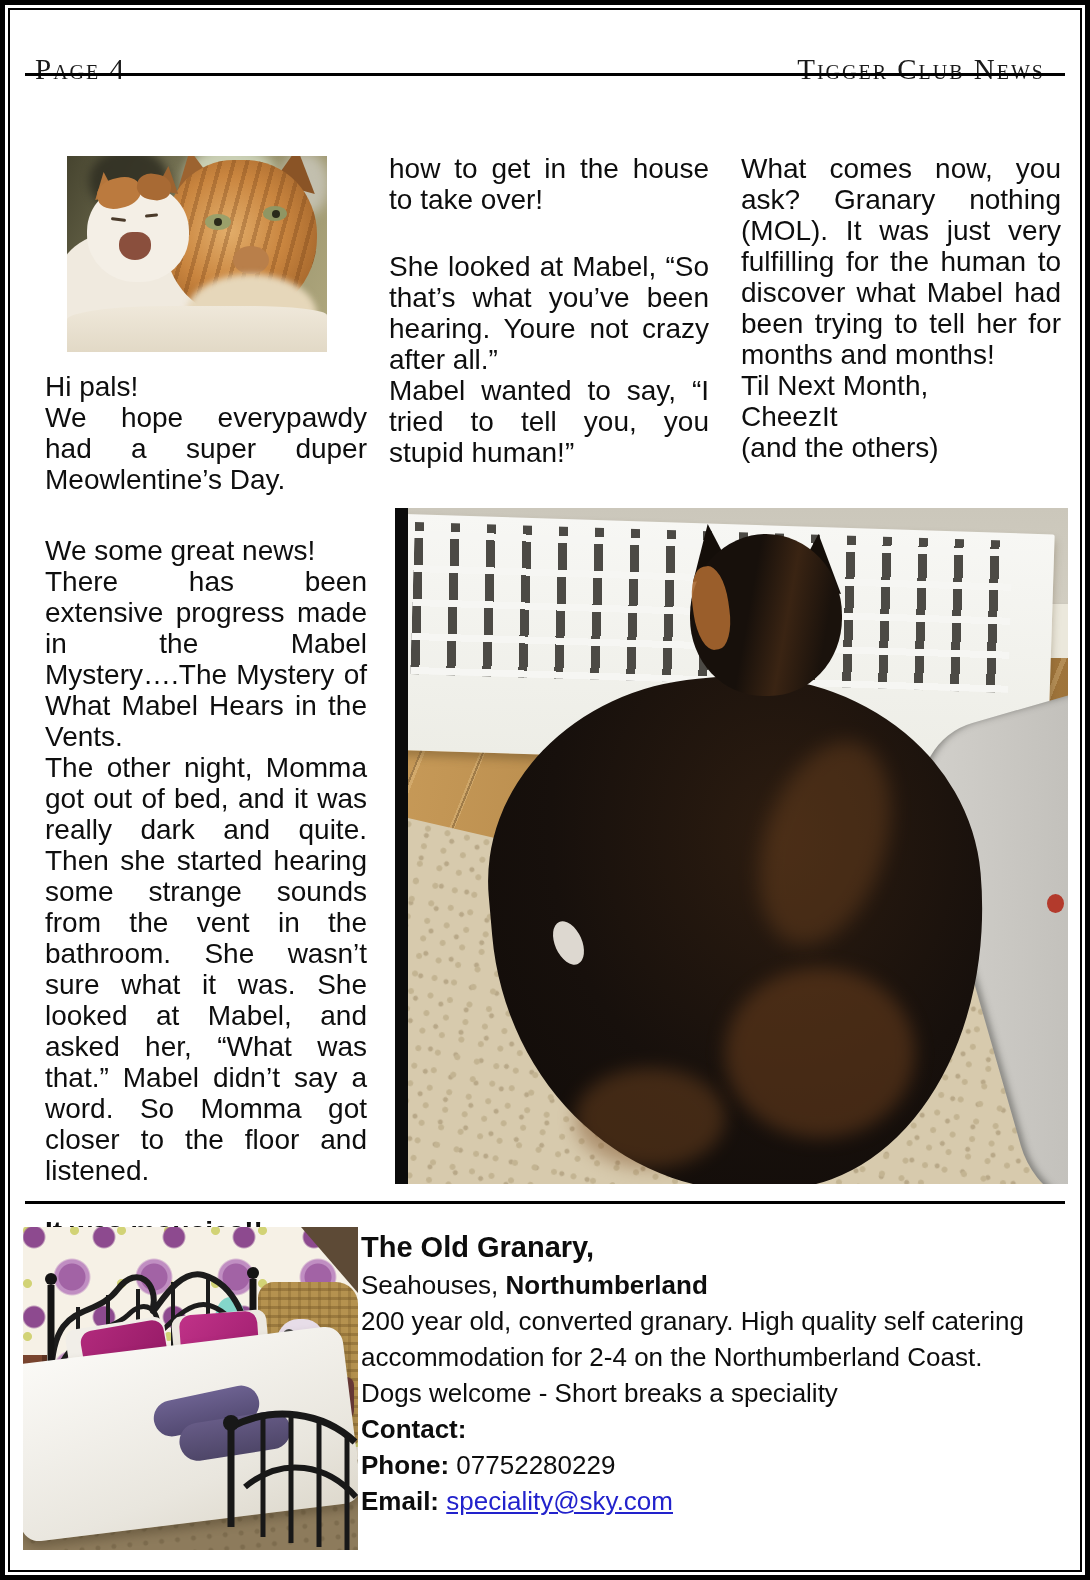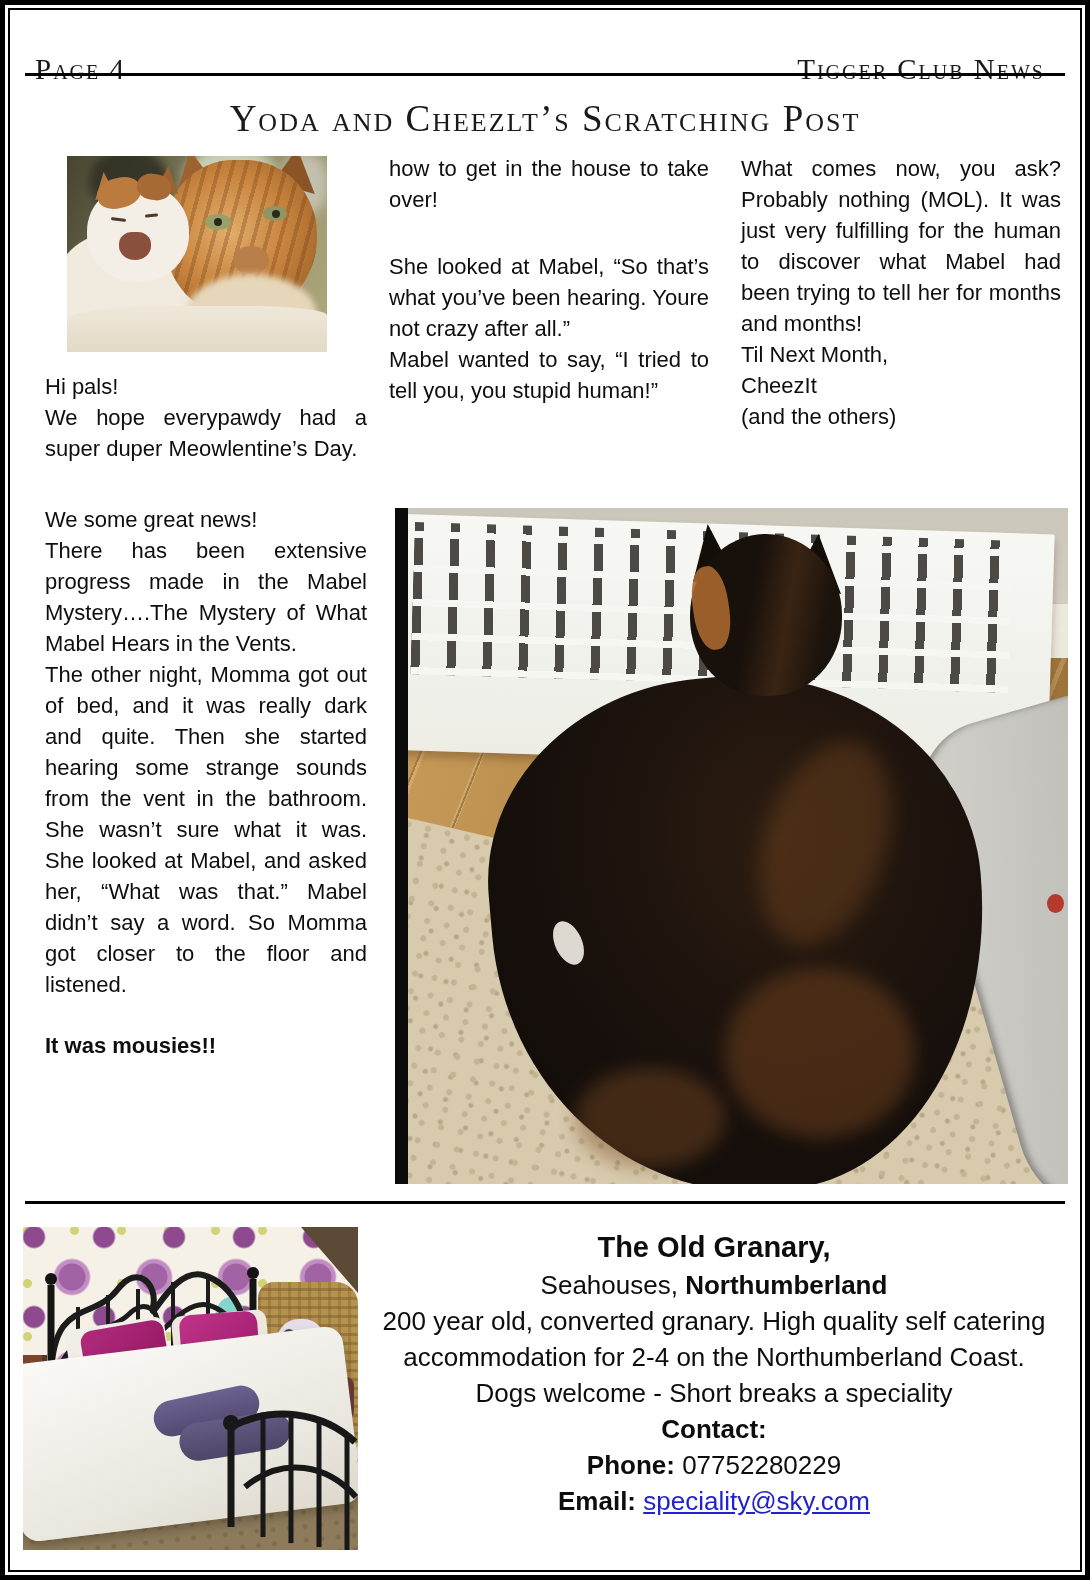--- a/index.html
+++ b/index.html
@@ -19,21 +19,21 @@
   .rule.top    { left:20px; width:1040px; top:68px;  height:3px; }
   .rule.middle { left:20px; width:1040px; top:1196px; height:3px; }
   .article-title {
     position:absolute; left:0; right:0; top:92px; text-align:center;
     font-family:"Liberation Serif", serif; font-variant:small-caps;
     font-size:37px; letter-spacing:2px; color:#1a1a1a;
   }
 
   
   .col { position:absolute; }
-  .col p { margin:0; text-align:justify; font-size:22px; line-height:31px; color:#0e0e0e; }
+  .col p { margin:0; text-align:justify; font-size:28px; line-height:31px; color:#0e0e0e; }
   #col1 { left:40px;  top:366px; width:322px; }
   #col2 { left:384px; top:148px; width:320px; }
   #col3 { left:736px; top:148px; width:320px; }
   .gap40 { margin-top:40px !important; }
   .gap36 { margin-top:36px !important; }
   .gap30 { margin-top:30px !important;font-weight:bold; }
 
   
   .photo { position:absolute; overflow:hidden; background:#999; }
   .photo * { position:absolute; }
@@ -141,37 +141,36 @@
   .bd-mpillow2 { left:158px; top:86px; width:78px; height:72px; border-radius:12px; transform:rotate(-4deg);
     background:linear-gradient(135deg,#c03288,#9a1b6b); }
   .bd-towel1 { left:130px; top:166px; width:107px; height:36px; border-radius:18px; transform:rotate(-12deg);
     background:linear-gradient(#6c6190,#534a72); }
   .bd-towel2 { left:156px; top:190px; width:112px; height:38px; border-radius:19px; transform:rotate(-9deg);
     background:linear-gradient(#665b86,#4e4668); }
   .bd-carpet { left:-12px; top:250px; width:365px; height:95px; transform:rotate(-6deg);
     background:radial-gradient(circle at 5px 5px, #7d6c4e 0 2px, transparent 3px), #8d7b5c; background-size:16px 14px; }
 
   
-  .ad { position:absolute; left:356px; top:1222px; width:706px; text-align:center; color:#0d0d0d; }
+  .ad { position:absolute; left:356px; top:1222px; width:706px; text-align:left; color:#0d0d0d; }
   .ad p { margin:0; font-size:26px; line-height:36px; }
   .ad .ad-title { font-size:29px; font-weight:bold; line-height:40px; }
   .ad .b { font-weight:bold; }
   .ad a { color:#2222cc; text-decoration:underline; }
 </style>
 </head>
 <body>
 
 <div class="page">
   <div class="inner-frame"></div>
 
   <div class="hdr left">Page 4</div>
   <div class="hdr right">Tigger Club News</div>
   <div class="rule top"></div>
 
-  <div class="article-title">Yoda and Cheezlt’s Scratching Post</div>
 
   <div class="photo" id="photo-cats">
     <div class="pc-bg"></div>
     <div class="pc-blob1"></div>
     <div class="pc-blob2"></div>
     <div class="pc-blob3"></div>
     <div class="pc-wc-body"></div>
     <div class="pc-oc-earl"></div>
     <div class="pc-oc-earr"></div>
     <div class="pc-oc-head"></div>
@@ -199,21 +198,21 @@
     <p class="gap30">It was mousies!!</p>
   </div>
 
   <div class="col" id="col2">
     <p>how to get in the house to take over!</p>
     <p class="gap36">She looked at Mabel, “So that’s what you’ve been hearing. Youre not crazy after all.”</p>
     <p>Mabel wanted to say, “I tried to tell you, you stupid human!”</p>
   </div>
 
   <div class="col" id="col3">
-    <p>What comes now, you ask? Probably nothing (MOL). It was just very fulfilling for the human to discover what Mabel had been trying to tell her for months and months!</p>
+    <p>What comes now, you ask? Granary nothing (MOL). It was just very fulfilling for the human to discover what Mabel had been trying to tell her for months and months!</p>
     <p>Til Next Month,</p>
     <p>CheezIt</p>
     <p>(and the others)</p>
   </div>
 
   <div class="photo" id="photo-vent">
     <div class="pv-wall"></div>
     <div class="pv-baseboard"></div>
     <div class="pv-floor"></div>
     <div class="pv-vent"></div>

